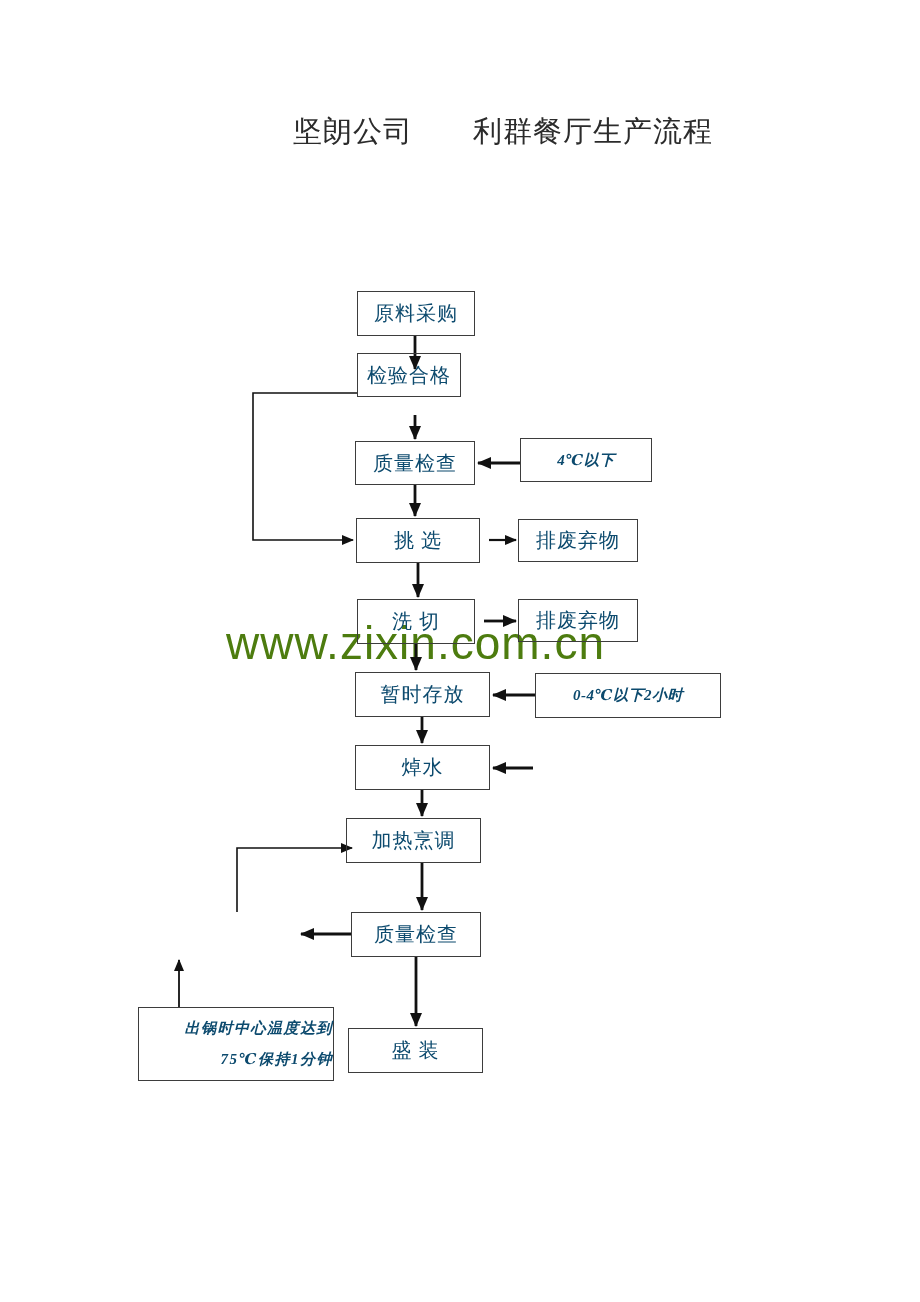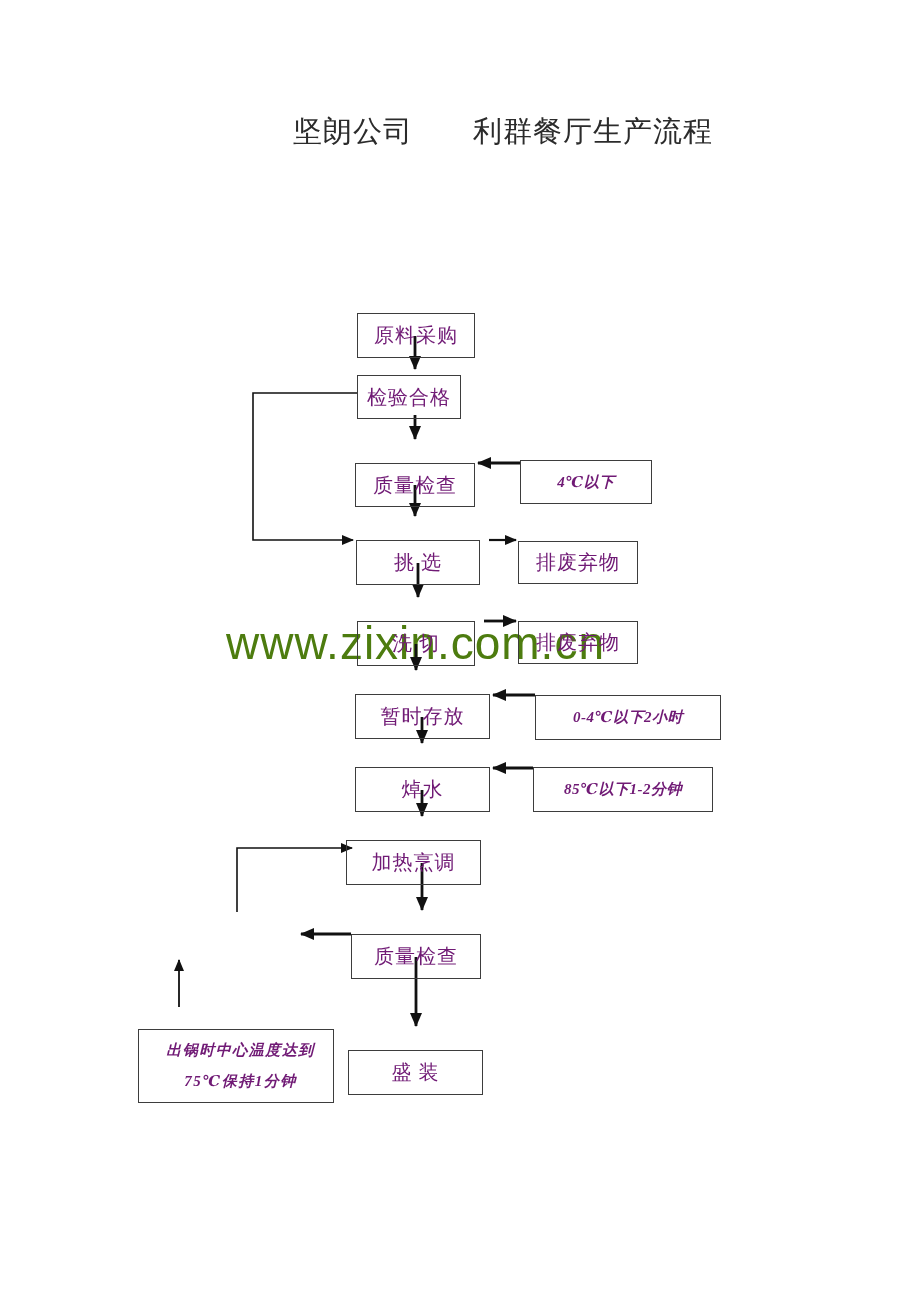--- a/index.html
+++ b/index.html
@@ -20,29 +20,28 @@
     color:#4d7c0f; z-index:0; white-space:nowrap;margin-top:16px;
   }
   svg.connectors {
     position:absolute; left:0; top:0; width:920px; height:1302px;
     z-index:1; pointer-events:none;
   }
   .fbox {
     position:absolute; box-sizing:border-box;
     border:1.5px solid #3d3d3d; background:transparent;
     display:flex; align-items:center; justify-content:center;
-    font-size:20px; color:#701a75; z-index:2;
+    font-size:20px; color:#0c4a6e; z-index:2;
     letter-spacing:1px;
-    margin-top:22px;
   }
   .cond {
     font-style:italic; font-weight:bold; font-size:15px; letter-spacing:0.5px;
   }
   .two-line {
-    flex-direction:column; align-items:center; justify-content:center;
+    flex-direction:column; align-items:flex-end; justify-content:center;
     padding-left:9px; line-height:31px; letter-spacing:1.5px;
   }
 </style>
 </head>
 <body>
 
 <div class="page">
 
   <div class="watermark">www.zixin.com.cn</div>
 
@@ -116,22 +115,19 @@
   </div>
   <div class="fbox" style="left:518px;top:519px;width:120px;height:43px">
     <span>排废弃物</span>
   </div>
   <div class="fbox" style="left:518px;top:599px;width:120px;height:43px">
     <span>排废弃物</span>
   </div>
   <div class="fbox cond" style="left:535px;top:673px;width:186px;height:45px">
     <span>0-4℃以下2小时</span>
   </div>
-  <div class="fbox cond" style="left:533px;top:745px;width:180px;height:45px">
-    <span>85℃以下1-2分钟</span>
-  </div>
 
   <div class="fbox cond two-line" style="left:138px;top:1007px;width:196px;height:74px">
     <span>出锅时中心温度达到</span>
     <span>75℃保持1分钟</span>
   </div>
 
 </div>
 
 </body></html>

